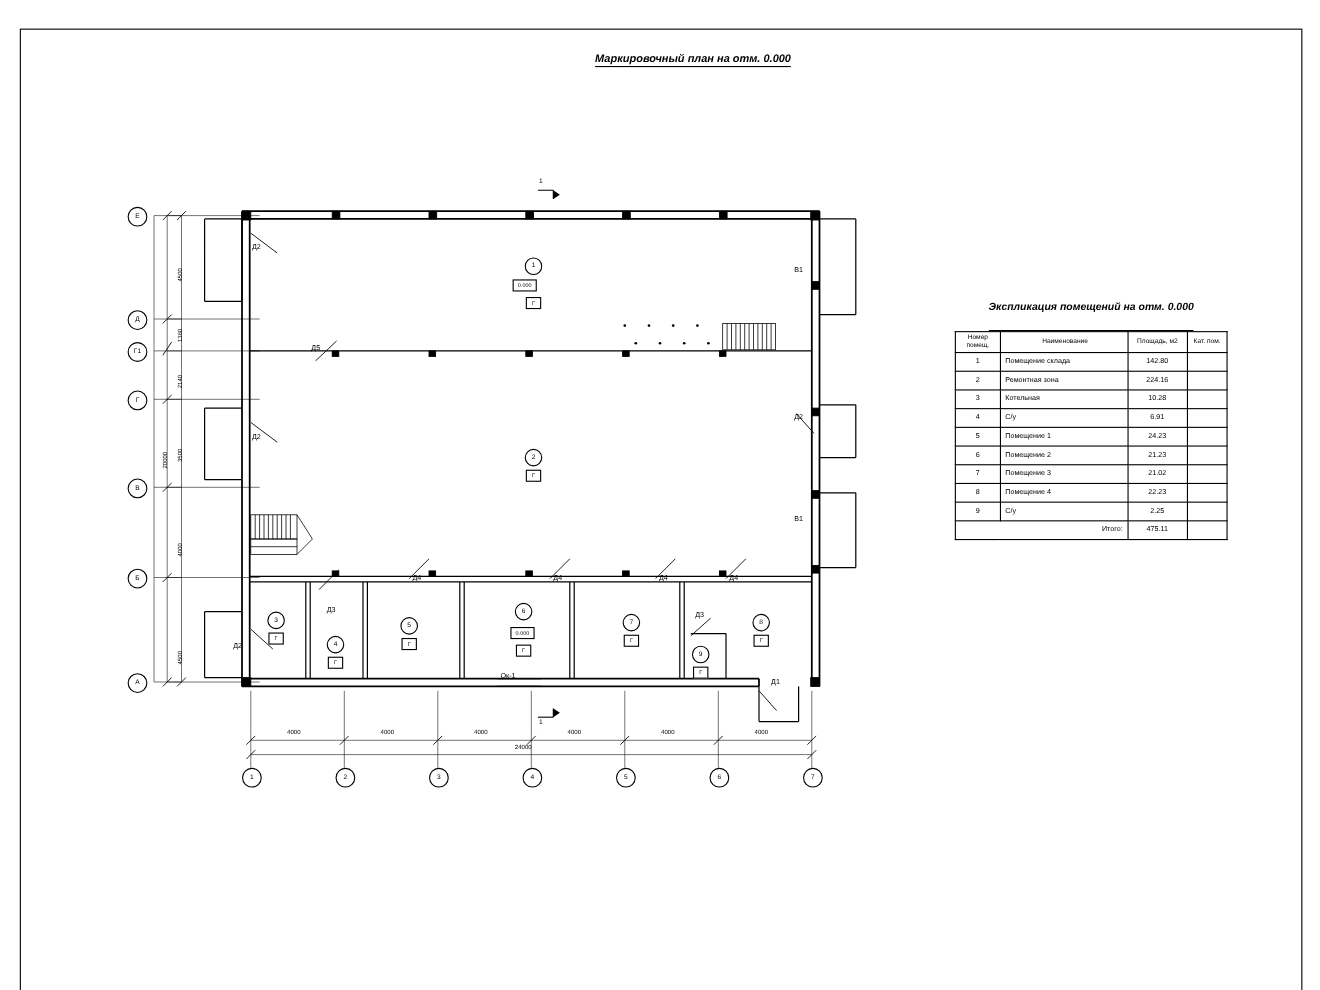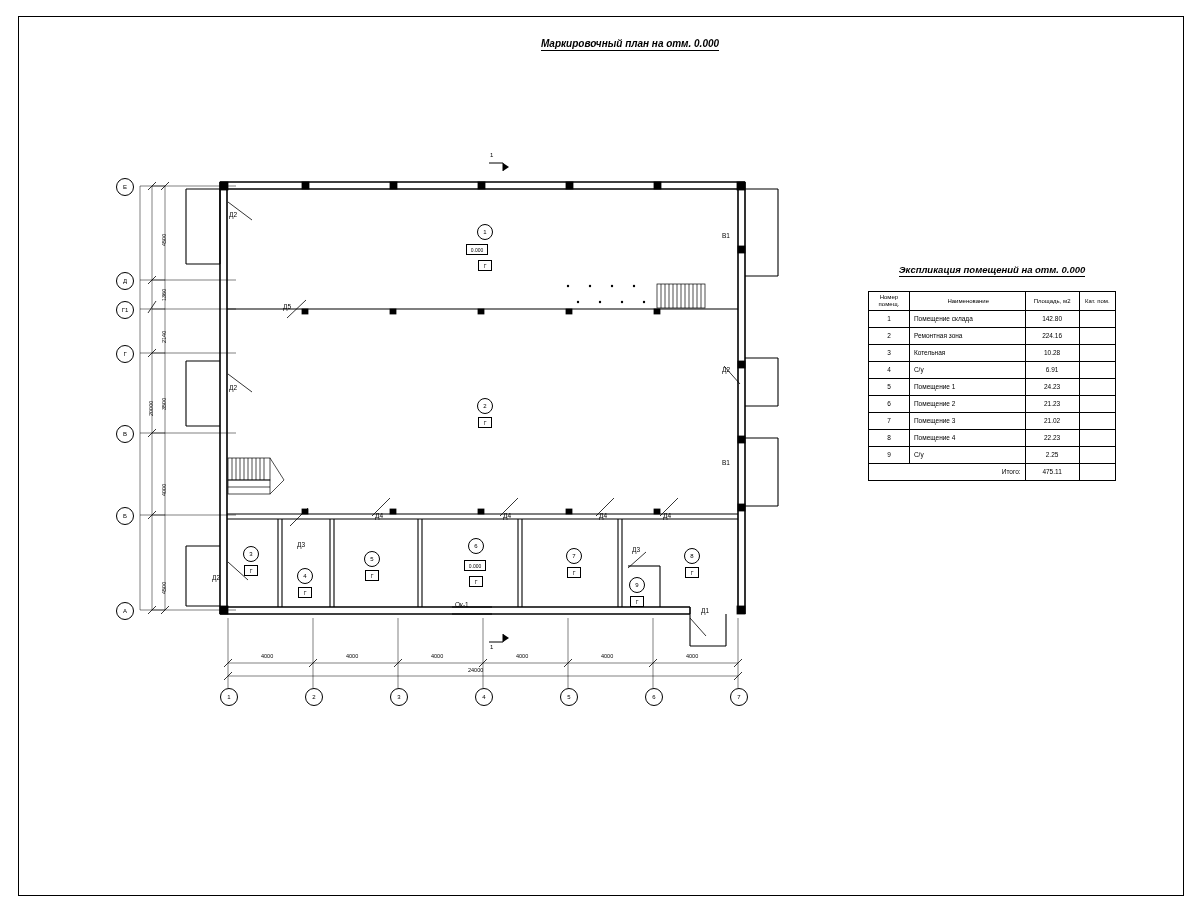--- a/index.html
+++ b/index.html
@@ -1,33 +1,33 @@
 <!DOCTYPE html>
 <html><head>
 <meta charset="utf-8">
 <style>
   html,body{margin:0;padding:0;}
   body{
     width:1200px;height:900px;background:#ffffff;
     font-family:"Liberation Sans", sans-serif;
     color:#000;overflow:hidden;position:relative;
   }
-  .sheet{position:absolute;left:0;top:6px;width:1200px;height:780px;}
+  .sheet{position:absolute;left:0;top:16px;width:1200px;height:780px;}
   .frame{position:absolute;left:18px;top:10px;width:1164px;height:878px;border:1px solid #000;}
   
   .plan-title{
     position:absolute;left:480px;top:32px;width:300px;text-align:center;
     font-size:10px;font-style:italic;font-weight:bold;
   }
   .plan-title .u{border-bottom:1px solid #000;padding-bottom:1px;}
   .expl-title{
     position:absolute;left:868px;top:258px;width:248px;text-align:center;
     font-size:9.5px;font-style:italic;font-weight:bold;
   }
-  .expl-title .u{border-bottom:1px solid #000;padding-bottom:1px;}
+  .expl-title .u{border-bottom:1px solid #000;padding-bottom:15px;}
 
   
   table.expl{
     position:absolute;left:868px;top:285px;border-collapse:collapse;
     font-size:6.5px;width:248px;background:#fff;
   }
   table.expl th, table.expl td{
     border:1px solid #000;padding:0;height:16px;line-height:1.15;
   }
   table.expl th{font-weight:normal;text-align:center;font-size:6px;padding:1px 2px;}

